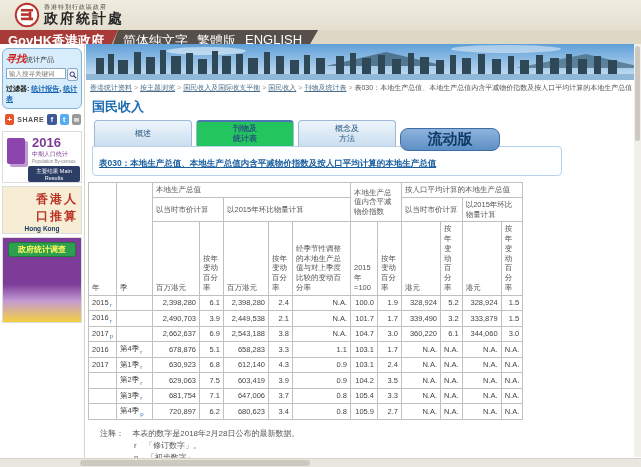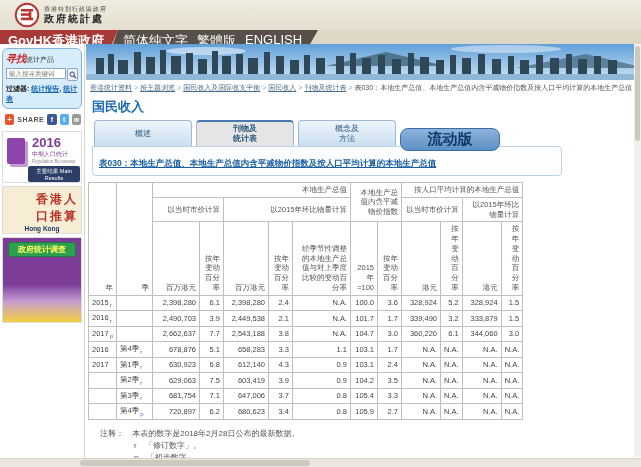--- a/index.html
+++ b/index.html
@@ -6,21 +6,21 @@
   html,body { width:641px; height:467px; overflow:hidden; background:#fff;
     font-family:"Liberation Sans", sans-serif; }
   .page { position:relative; width:641px; height:467px; background:#fff; }
 
   
   .hdr { position:absolute; left:0; top:0; width:641px; height:30px;
     background:linear-gradient(#efece0,#e4dfcf); display:flex; align-items:center; }
   .logo { width:26px; height:26px; margin:2px 4px 2px 14px; }
   .hdr-titles { line-height:1.1; }
   .hdr-gov { font-size:6px; color:#44403a; letter-spacing:1px; }
-  .hdr-dept { font-size:10px; font-weight:bold; color:#262626; letter-spacing:2px; }
+  .hdr-dept { font-size:14px; font-weight:bold; color:#262626; letter-spacing:2px; }
 
   
   .topnav { position:absolute; left:0; top:30px; width:641px; height:14px;
     background:#ddd8c6; display:flex; font-size:13px; }
   .govhk { background:#a83a38; color:#fff; font-weight:bold; padding:2px 10px 0 8px;
     clip-path:polygon(0 0,100% 0,calc(100% - 6px) 100%,0 100%); width:118px; }
   .langs { background:#57504a; color:#fff; padding:2px 16px 0 10px; margin-left:-5px;
     clip-path:polygon(5px 0,100% 0,calc(100% - 8px) 100%,0 100%);
     display:flex; gap:9px; }
   .langs span { cursor:pointer; }
@@ -75,33 +75,33 @@
   .bc-sep { margin:0 2px; color:#999; }
 
   .page-title { font-size:13px; font-weight:bold; color:#1b6bb0; margin:4px 0 4px 6px; }
 
   .tabs-wrap { position:relative; margin-left:6px; }
   .tab-strip { display:flex; gap:4px; margin-left:2px; }
   .tab { width:98px; min-height:26px; display:flex; align-items:center; justify-content:center;
     text-align:center; font-size:8px; color:#26567d; white-space:pre-line; line-height:1.25;
     background:linear-gradient(#eef5fb,#cadef0); border:1px solid #9db9d6; border-bottom:none;
     border-radius:4px 4px 0 0; cursor:pointer; }
-  .tab.active { background:#e5e5e5; font-weight:bold; border-top:2px solid #4a7ab0; }
+  .tab.active { background:#22c55e; font-weight:bold; border-top:2px solid #4a7ab0; }
   .linkbar { width:470px; border:1px solid #b9d2e8; border-radius:0 4px 4px 4px;
     background:#fdfeff; padding:5px 6px; }
   .linkbar a { font-size:8.5px; font-weight:bold; color:#1b5f9e; text-decoration:underline; cursor:pointer; }
   .mobile-btn { position:absolute; left:308px; top:8px; width:100px; height:23px;
     background:linear-gradient(#8db3dc,#5e90c4); border:1px solid #3c6ea5; border-radius:8px;
     color:#0e3a68; font-size:15px; font-weight:bold; display:flex; align-items:center;
     justify-content:center; cursor:pointer; }
 
   
   table.stats { border-collapse:collapse; margin:6px 0 0 2px; font-size:7.5px; color:#444; }
   table.stats th, table.stats td { border:1px solid #c0c0c0; padding:2px 3px; font-weight:normal; }
-  table.stats th { text-align:right; vertical-align:bottom; color:#555; line-height:1.3; }
+  table.stats th { text-align:left; vertical-align:bottom; color:#555; line-height:1.3; }
   table.stats th.grp { vertical-align:middle; }
   table.stats td { text-align:right; white-space:nowrap; }
   table.stats td.txt { text-align:left; }
   .w-yr{width:27px;} .w-q{width:36px;} .w-v0{width:47px;} .w-p1{width:24px;}
   .w-v2{width:45px;} .w-p3{width:24px;} .w-sa{width:58px;} .w-ix{width:27px;}
   .w-p6{width:24px;} .w-hk{width:39px;} .w-pv{width:15px;}
   th.vert { line-height:1.25; padding:2px 1px; }
   .sub { font-size:6px; color:#3a78b0; vertical-align:sub; margin-left:1px; }
   td.hl { border-top:2px solid #b03a3a; border-bottom:2px solid #b03a3a; }
   td.hl-l { border-left:2px solid #b03a3a; }
@@ -319,21 +319,21 @@
       <tbody>
           <tr>
             <td class="txt">2015<span class="sub">r</span></td>
             <td class="txt"></td>
             <td class="">2,398,280</td>
             <td class="">6.1</td>
             <td class="">2,398,280</td>
             <td class="">2.4</td>
             <td class="">N.A.</td>
             <td class="">100.0</td>
-            <td class="">3.6</td>
+            <td class="">1.9</td>
             <td class="">328,924</td>
             <td class="">5.2</td>
             <td class="">328,924</td>
             <td class="">1.5</td>
           </tr>
           <tr>
             <td class="txt">2016<span class="sub">r</span></td>
             <td class="txt"></td>
             <td class="">2,490,703</td>
             <td class="">3.9</td>
@@ -344,21 +344,21 @@
             <td class="">1.7</td>
             <td class="">339,490</td>
             <td class="">3.2</td>
             <td class="">333,879</td>
             <td class="">1.5</td>
           </tr>
           <tr>
             <td class="txt hl hl-l">2017<span class="sub">p</span></td>
             <td class="txt hl"></td>
             <td class="hl hl-r">2,662,637</td>
-            <td class="">7.7</td>
+            <td class="">6.9</td>
             <td class="">2,543,188</td>
             <td class="">3.8</td>
             <td class="">N.A.</td>
             <td class="">104.7</td>
             <td class="">3.0</td>
             <td class="">360,220</td>
             <td class="">6.1</td>
             <td class="">344,060</td>
             <td class="">3.0</td>
           </tr>

